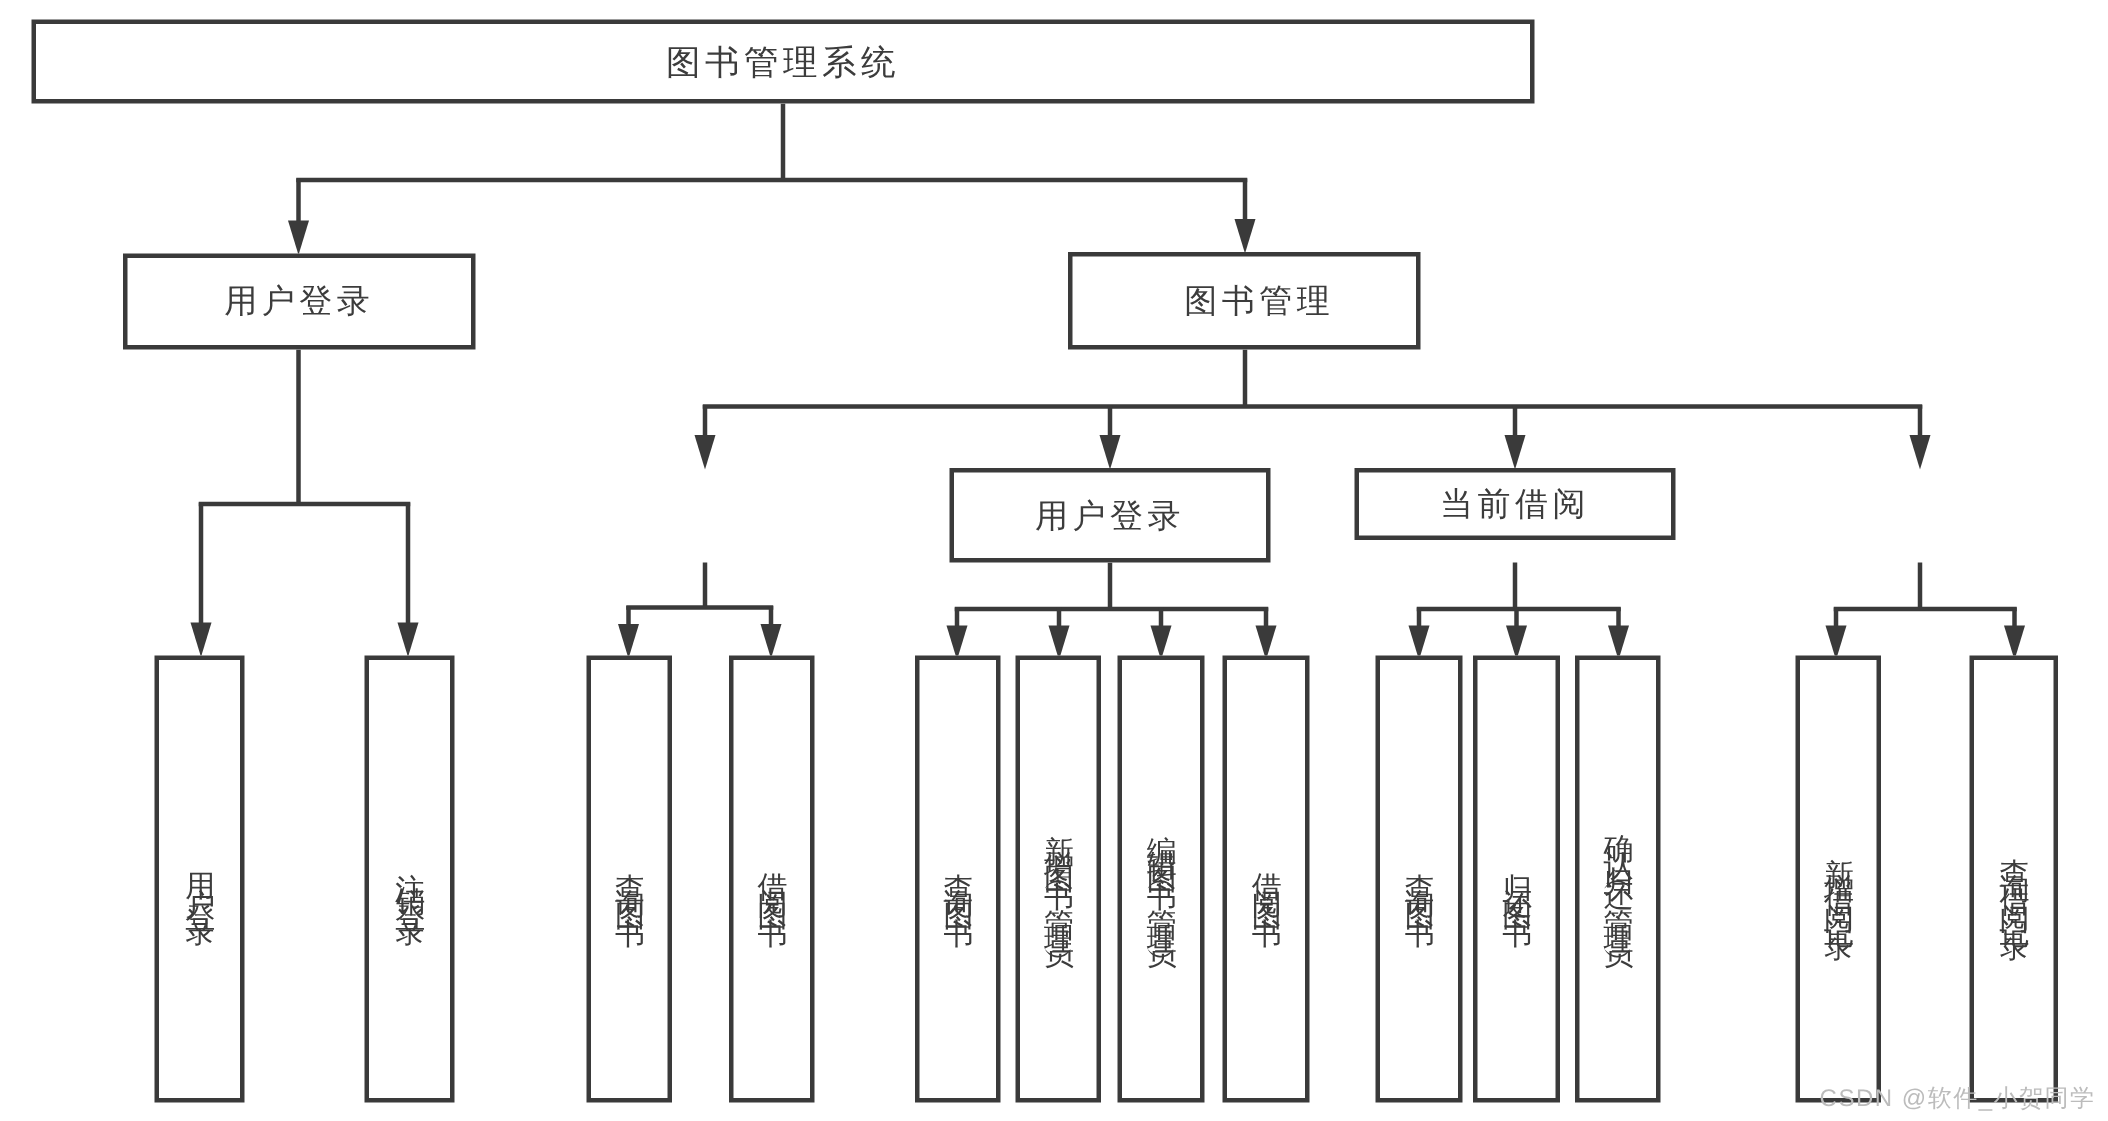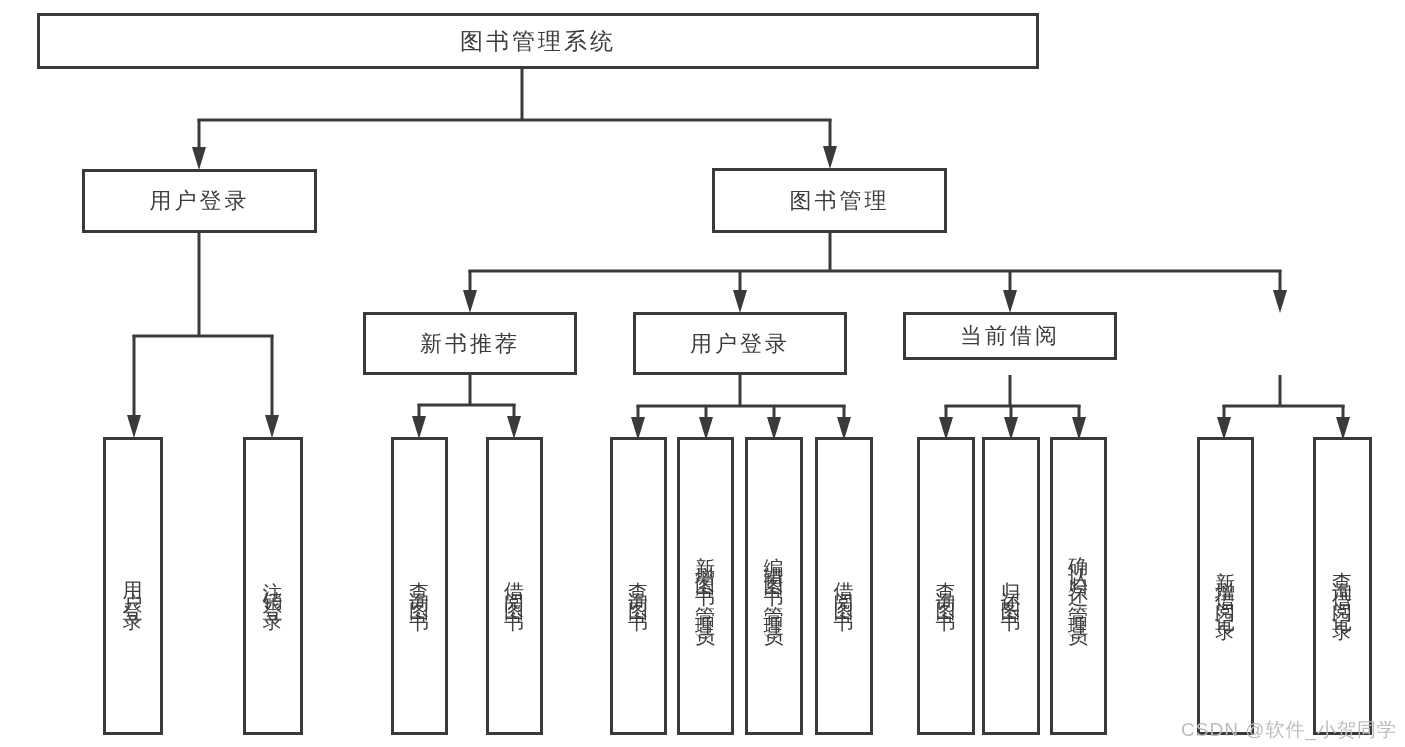--- a/index.html
+++ b/index.html
@@ -45,21 +45,21 @@
     font-size: 20px;
     letter-spacing: 10px;
     line-height: 1;
     color: #3c3c3c;
     white-space: nowrap;
   }
   #watermark {
     position: absolute;
     right: 8px;
     bottom: 4px;
-    font-size: 19px;
+    font-size: 16px;
     color: #bcbcbc;
     letter-spacing: 1px;
     z-index: 3;
     white-space: nowrap;
   }
 </style>
 </head>
 <body>
 
 <div id="canvas">
@@ -123,34 +123,31 @@
       <path d="M767,417 L781,417 L774,440 Z"></path>
       <path d="M837,417 L851,417 L844,440 Z"></path>
       <path d="M939,417 L953,417 L946,440 Z"></path>
       <path d="M1004,417 L1018,417 L1011,440 Z"></path>
       <path d="M1072,417 L1086,417 L1079,440 Z"></path>
       <path d="M1217,417 L1231,417 L1224,440 Z"></path>
       <path d="M1336,417 L1350,417 L1343,440 Z"></path>
     </g>
   </svg>
 
-  <div class="hbox root" style="left:21px; top:13px; width:1002px; height:56px;margin-left:16px;">
+  <div class="hbox root" style="left:21px; top:13px; width:1002px; height:56px;">
     <span>图书管理系统</span>
   </div>
 
   <div class="hbox" style="left:82px; top:169px; width:235px; height:64px;">
     <span>用户登录</span>
   </div>
   <div class="hbox" style="left:712px; top:168px; width:235px; height:65px;padding-left:20px;">
     <span>图书管理</span>
   </div>
 
-  <div class="hbox" style="left:363px; top:312px; width:214px; height:63px;">
-    <span>新书推荐</span>
-  </div>
   <div class="hbox" style="left:633px; top:312px; width:214px; height:63px;">
     <span>用户登录</span>
   </div>
   <div class="hbox" style="left:903px; top:312px; width:214px; height:48px;">
     <span>当前借阅</span>
   </div>
 
   <div class="vbox" style="left:103px; top:437px; width:60px; height:298px;">
     <span>用户登录</span>
   </div>

